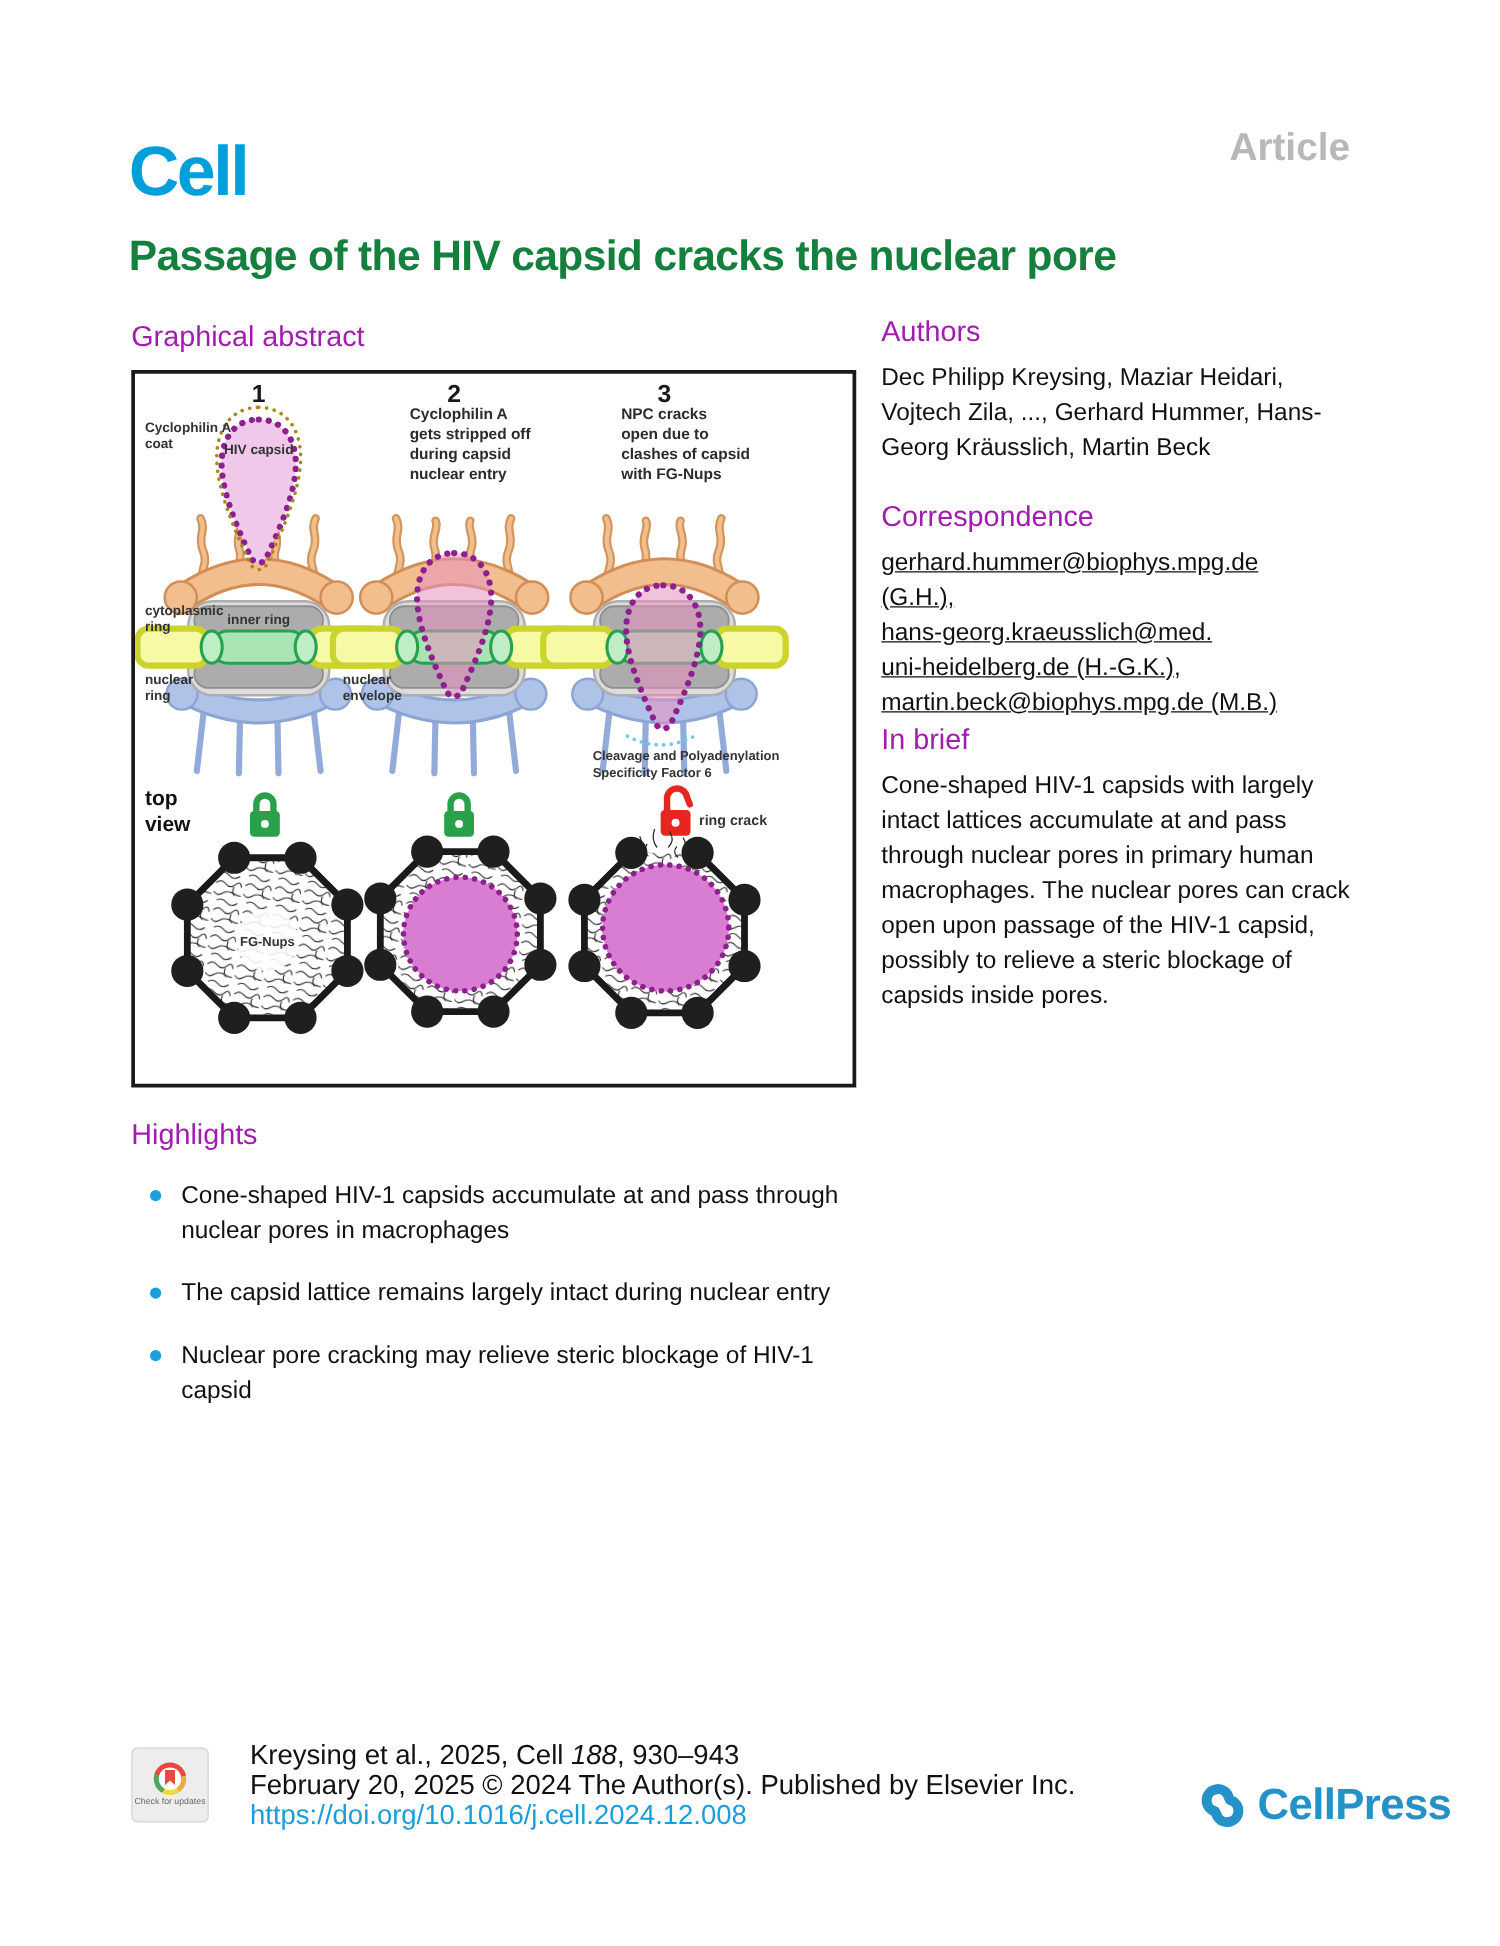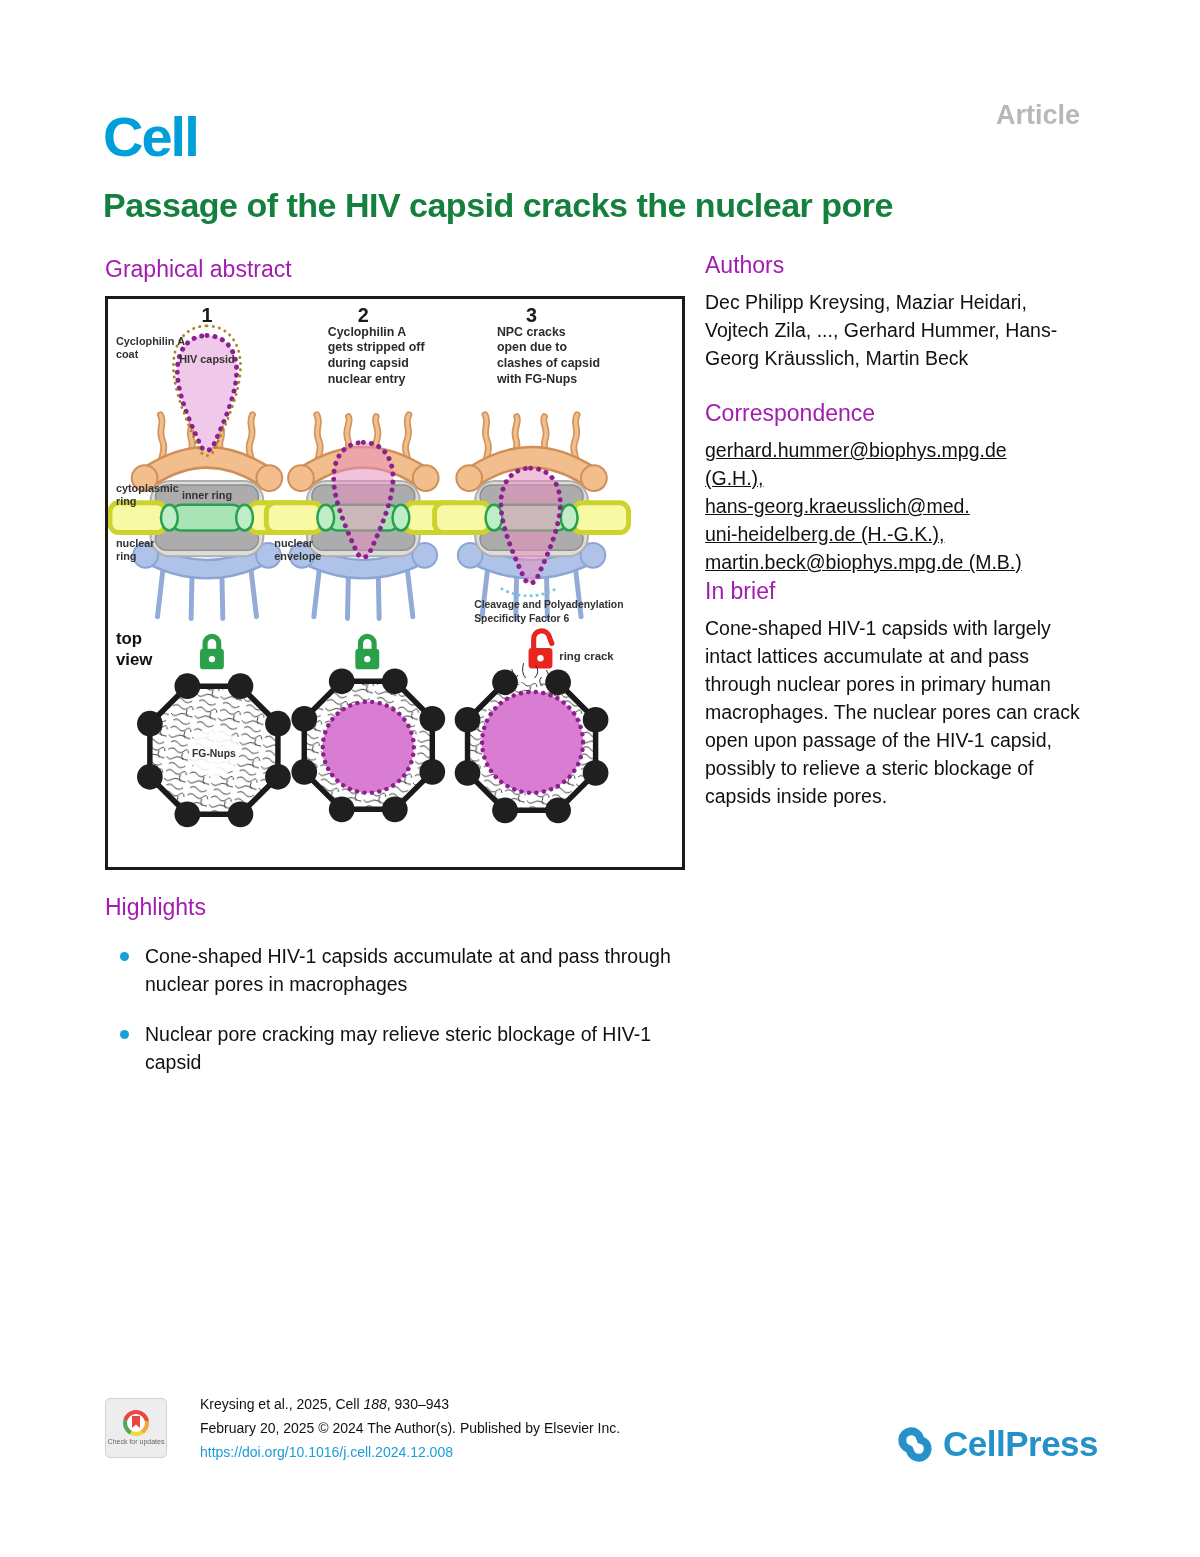--- a/index.html
+++ b/index.html
@@ -1,21 +1,21 @@
 <!DOCTYPE html>
 <html><head>
 <meta charset="utf-8">
 <style>
   html,body{margin:0;padding:0;}
   body{width:1200px;height:1557px;position:relative;background:#ffffff;
        font-family:"Liberation Sans",sans-serif;color:#111;overflow:hidden;}
   .abs{position:absolute;}
   .blue-head{color:#a21caf;font-size:23px;font-weight:400;}
   .cell-logo{left:103px;top:104px;font-size:56px;font-weight:bold;color:#009fda;letter-spacing:-2px;}
-  .article-label{right:120px;top:100px;font-size:27px;font-weight:bold;color:#b8b8b8;}
+  .article-label{right:120px;top:100px;font-size:31px;font-weight:bold;color:#b8b8b8;}
   .paper-title{left:103px;top:186px;font-size:34px;font-weight:bold;color:#15803d;letter-spacing:-0.5px;}
   .ga-head{left:105px;top:256px;}
   .ga-figure{left:105px;top:296px;width:580px;height:574px;border:3px solid #1a1a1a;box-sizing:border-box;background:#fff;}
   .rcol{left:705px;width:382px;}
   .authors-head{top:252px;}
   .authors-text{top:288px;font-size:19.5px;line-height:28px;color:#111;}
   .corr-head{top:400px;}
   .corr-text{top:436px;font-size:19.5px;line-height:28px;white-space:pre-line;color:#111;text-decoration:underline;}
   .brief-head{top:578px;}
   .brief-text{top:614px;font-size:19.5px;line-height:28px;color:#111;}
@@ -25,24 +25,24 @@
   .hl-list li .dot{position:absolute;left:3px;top:10px;width:9px;height:9px;border-radius:50%;background:#1b9fd9;}
   .footer-badge{left:105px;top:1398px;width:60px;height:58px;background:#ededed;border:1px solid #d2d2d2;border-radius:5px;
                 display:flex;flex-direction:column;align-items:center;justify-content:center;}
   .badge-circle{width:26px;height:26px;border-radius:50%;
     background:conic-gradient(#e9473f 0 22%,#f2a93b 22% 40%,#efd93c 40% 58%,#54a759 58% 80%,#e9473f 80% 100%);
     position:relative;margin-bottom:2px;}
   .badge-circle .inner{position:absolute;left:4px;top:4px;width:18px;height:18px;border-radius:50%;background:#fff;}
   .badge-circle .mark{position:absolute;left:9px;top:6px;width:8px;height:12px;background:#e9473f;
     clip-path:polygon(0 0,100% 0,100% 100%,50% 70%,0 100%);}
   .badge-text{font-size:7px;color:#666;text-align:center;line-height:8px;}
-  .footer-cite{left:200px;top:1392px;font-size:14px;line-height:24px;color:#111;}
+  .footer-cite{left:200px;top:1392px;font-size:22px;line-height:24px;color:#111;}
   .footer-cite .ital{font-style:italic;}
   .doi-link{color:#1b9dd9;text-decoration:none;text-align:center;}
-  .cellpress{left:895px;top:1424px;display:flex;align-items:flex-start;}
+  .cellpress{left:958px;top:1424px;display:flex;align-items:flex-start;}
   .cellpress .cp-text{font-size:35px;font-weight:bold;color:#2492c8;letter-spacing:-0.5px;margin-left:8px;}
   svg text{font-family:"Liberation Sans",sans-serif;}
   .fig-label{font-size:11px;font-weight:bold;fill:#333;}
   .fig-step{font-size:12.5px;font-weight:bold;fill:#2b2b2b;}
   .fig-num{font-size:20px;font-weight:bold;fill:#1a1a1a;}
   .fig-small{font-size:10.5px;font-weight:bold;fill:#333;}
   .fig-topview{font-size:17px;font-weight:bold;fill:#111;}
 </style>
 </head>
 <body>
@@ -245,20 +245,21 @@
 hans-georg.kraeusslich@med.
 uni-heidelberg.de (H.-G.K.),
 martin.beck@biophys.mpg.de (M.B.)</div>
 
 <div class="abs rcol blue-head brief-head">In brief</div>
 <div class="abs rcol brief-text">Cone-shaped HIV-1 capsids with largely intact lattices accumulate at and pass through nuclear pores in primary human macrophages. The nuclear pores can crack open upon passage of the HIV-1 capsid, possibly to relieve a steric blockage of capsids inside pores.</div>
 
 <div class="abs blue-head hl-head">Highlights</div>
 <ul class="abs hl-list">
   <li><span class="dot"></span><span>Cone-shaped HIV-1 capsids accumulate at and pass through nuclear pores in macrophages</span></li>
+  <li><span class="dot"></span><span>The capsid lattice remains largely intact during nuclear entry</span></li>
   <li><span class="dot"></span><span>Nuclear pore cracking may relieve steric blockage of HIV-1 capsid</span></li>
 </ul>
 
 <div class="abs footer-badge">
   <div class="badge-circle">
     <div class="inner"></div>
       <div class="mark"></div>
   </div>
   <div class="badge-text">Check for updates</div>
 </div>

